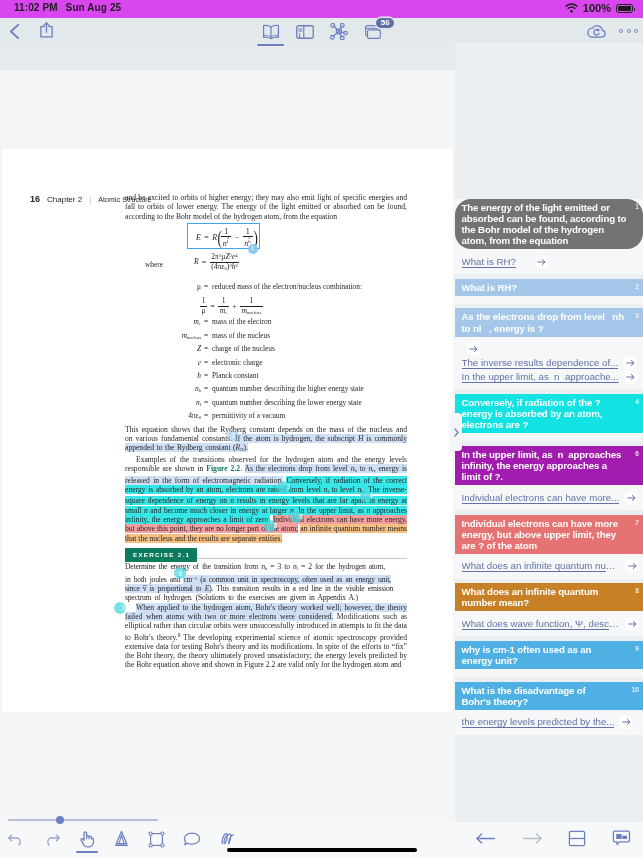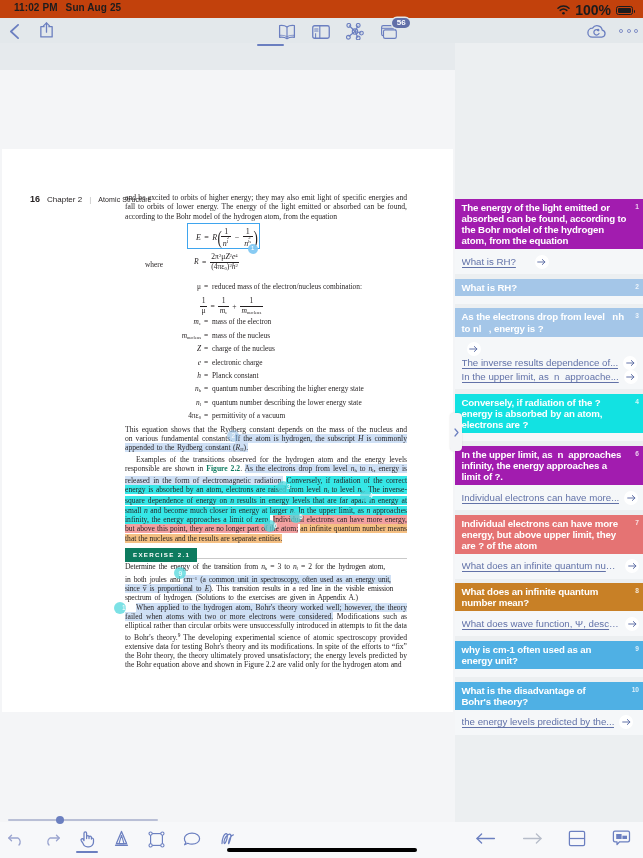--- a/index.html
+++ b/index.html
@@ -1,39 +1,39 @@
 <!DOCTYPE html>
 <html><head>
 <meta charset="utf-8">
 <style>
   html,body{margin:0;padding:0;}
   body{width:643px;height:858px;overflow:hidden;background:#f4f5f7;
        font-family:"Liberation Sans",sans-serif;}
   .app{position:relative;width:643px;height:858px;overflow:hidden;background:#e6eaed;}
 
   
-  .statusbar{position:absolute;left:0;top:0;width:643px;height:18px;background:#c2410c;}
+  .statusbar{position:absolute;left:0;top:0;width:643px;height:18px;background:#d946ef;}
   .sb-left{position:absolute;left:14px;top:2px;display:flex;align-items:center;gap:8px;
            font-size:10px;font-weight:bold;color:#1c1c1e;letter-spacing:.1px;}
   .sb-right{position:absolute;right:10px;top:2px;display:flex;align-items:center;gap:5px;
-            font-size:14px;font-weight:bold;color:#1c1c1e;}
+            font-size:11px;font-weight:bold;color:#1c1c1e;}
   .batt{width:17px;height:9px;border:1px solid #1c1c1e;border-radius:2.5px;position:relative;
         box-sizing:border-box;padding:1px;}
   .batt i{display:block;width:100%;height:100%;background:#1c1c1e;border-radius:1px;}
   .batt:after{content:"";position:absolute;right:-3px;top:3px;width:1.5px;height:3px;
               background:#1c1c1e;border-radius:0 1px 1px 0;}
 
   
   .toolbar{position:absolute;left:0;top:18px;width:643px;height:25px;background:#e3e8eb;}
   .tb-left{position:absolute;left:0;top:0;height:25px;}
   .tb-left .tb-item{position:absolute;}
   .ti-back{left:10px;top:5.6px;}
   .ti-share{left:39.6px;top:4.1px;}
   .tb-center{position:absolute;left:0;top:0;height:25px;}
-  .tb-center .tb-item{position:absolute;margin-left:16px;}
+  .tb-center .tb-item{position:absolute;}
   .ti-book{left:262px;top:5.5px;}
   .ti-layout{left:296px;top:6.7px;}
   .ti-graph{left:330px;top:5px;}
   .ti-cards{left:364.7px;top:6.8px;}
   .tb-right{position:absolute;left:0;top:0;height:25px;}
   .tb-right .tb-item{position:absolute;}
   .ti-cloud{left:587.4px;top:6.2px;}
   .ti-dots{position:absolute;left:619.3px;top:11.2px;}
   .tb-item{position:relative;display:flex;align-items:center;justify-content:center;}
   .tab-underline{position:absolute;left:257px;top:43.8px;
@@ -313,21 +313,21 @@
                 <span>10</span>
               </span><span class="hl-blue">When applied to the hydrogen atom, Bohr's theory worked well; however, the theory failed when atoms with two or more electrons were considered.</span> Modifications such as elliptical rather than circular orbits were unsuccessfully introduced in attempts to fit the data to Bohr's theory.<sup class="fn">9</sup> The developing experimental science of atomic spectroscopy provided extensive data for testing Bohr's theory and its modifications. In spite of the efforts to “fix” the Bohr theory, the theory ultimately proved unsatisfactory; the energy levels predicted by the Bohr equation above and shown in Figure 2.2 are valid only for the hydrogen atom and</p>
         </div>
       </div>
     </div>
   </div>
 
   <div class="sidebar">
     <div class="cards">
         <div class="card">
-          <div class="card-q" style="background: #a21caf;"><span class="card-idx">1</span>The energy of the light emitted or
+          <div class="card-q" style="background: #737373; border-radius: 16px;"><span class="card-idx">1</span>The energy of the light emitted or
 absorbed can be found, according to
 the Bohr model of the hydrogen
 atom, from the equation</div>
           <div class="card-alist">
             <div class="card-a">
               <span class="card-a-text">What is RH?</span>
               <span class="arrowbtn" style="margin-left: 19px;">
                 <svg width="9" height="8" viewBox="0 0 9 8">
                   <path d="M0.7 4 H7.8 M5.3 1.5 L8 4 L5.3 6.5" stroke="#6272a8" stroke-width="1" fill="none" stroke-linecap="round" stroke-linejoin="round"></path>
                 </svg>

